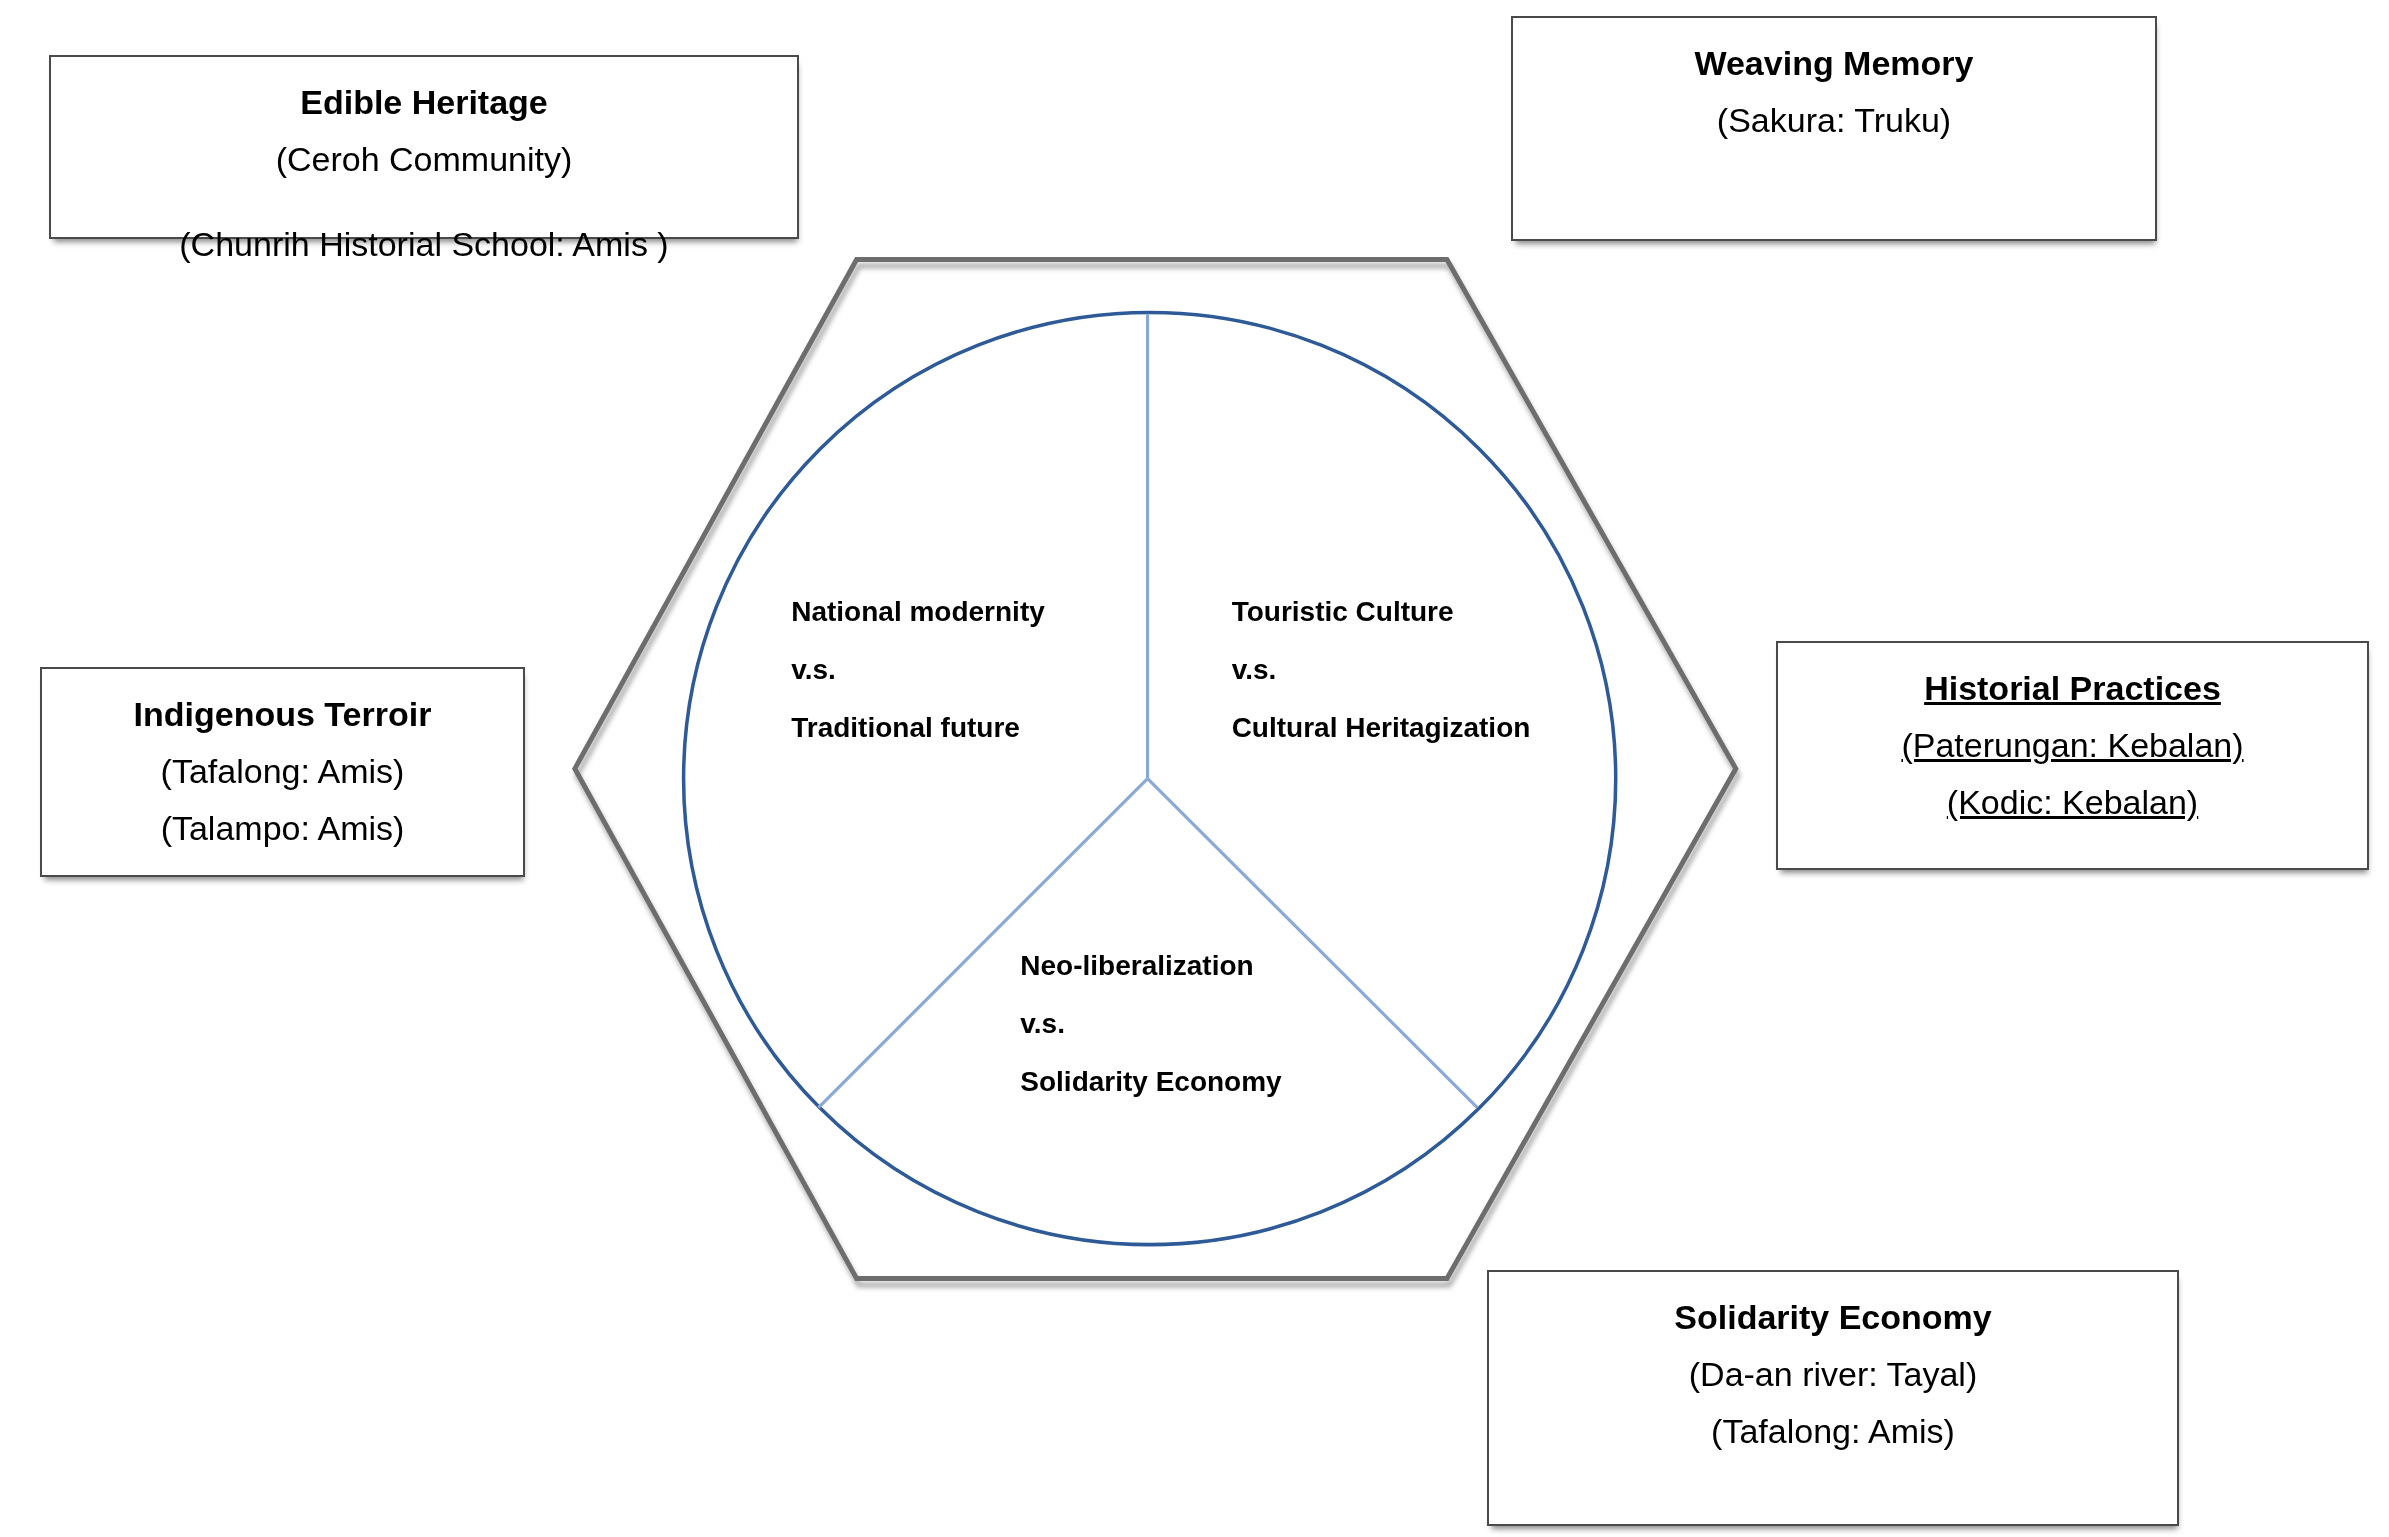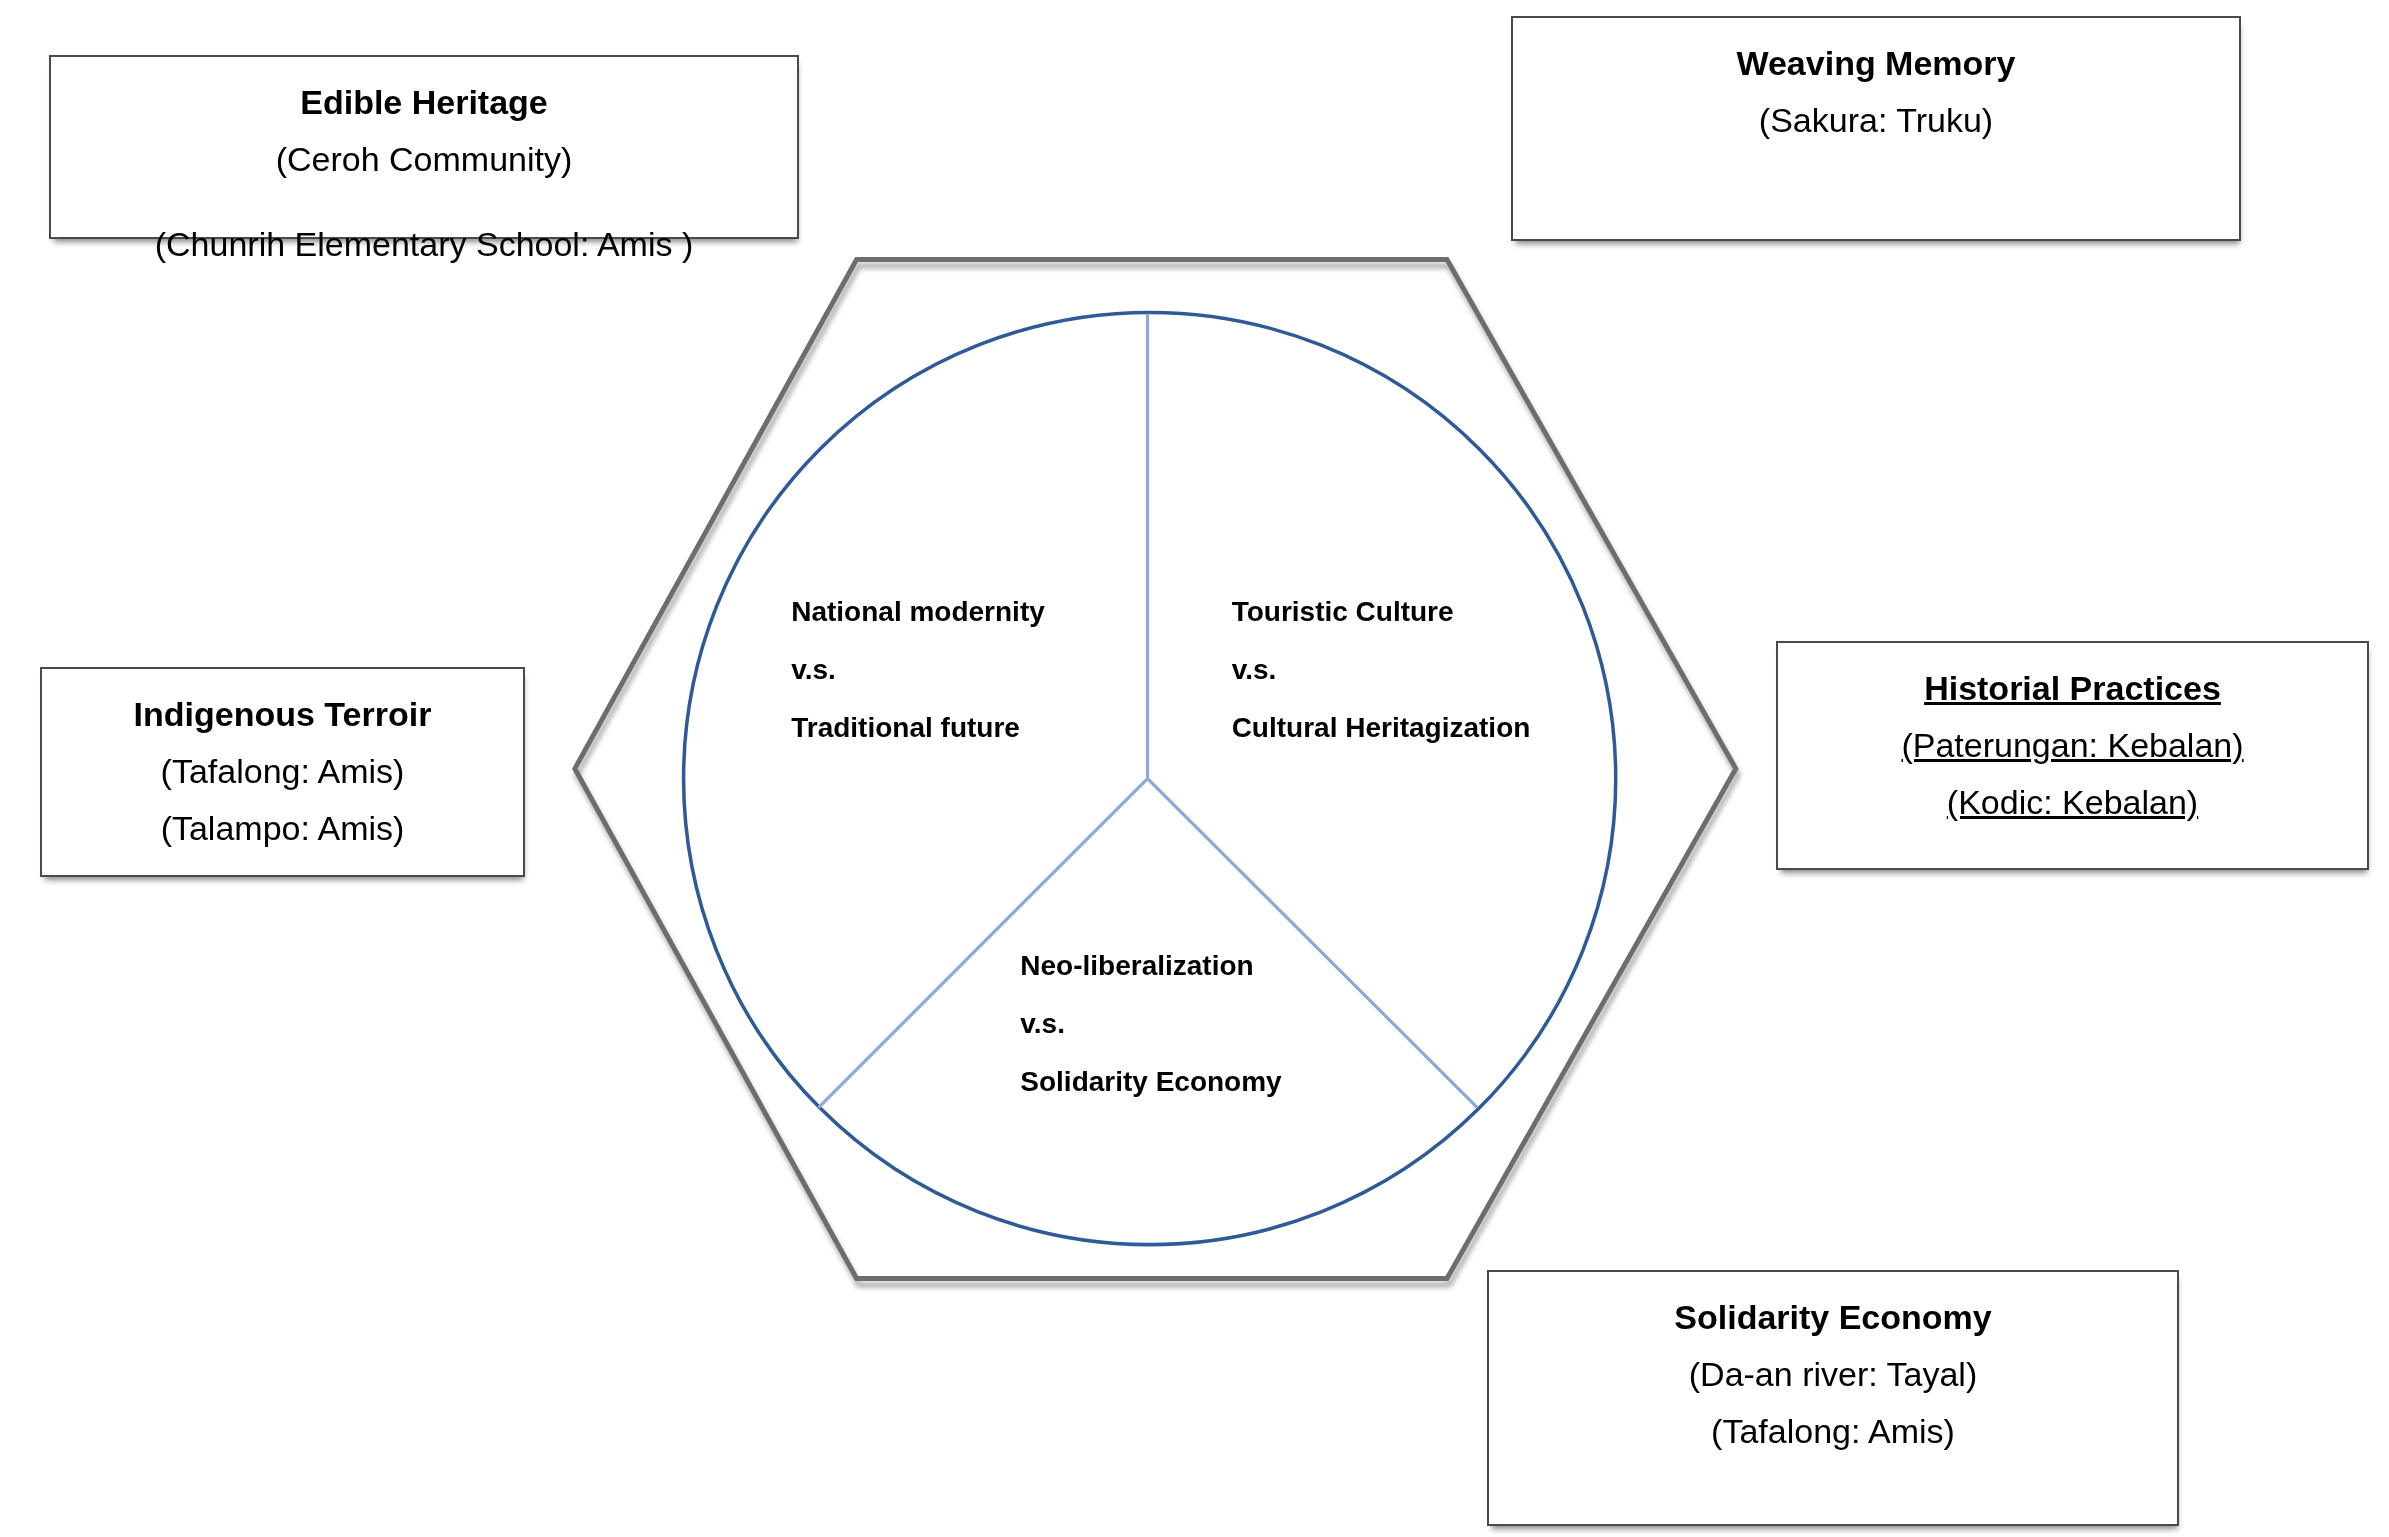--- a/index.html
+++ b/index.html
@@ -34,21 +34,21 @@
     text-align: left;
     font-weight: bold;
     font-size: 28px;
     line-height: 58px;
     white-space: nowrap;
     z-index: 2;
   }
 
   
   .box-edible     { left: 49px;   top: 55px;   width: 750px; height: 184px; }
-  .box-weaving    { left: 1511px; top: 15.5px;   width: 730px; height: 225px; }
+  .box-weaving    { left: 1511px; top: 15.5px;   width: 646px; height: 225px; }
   .box-terroir    { left: 40px;   top: 667px;  width: 485px;  height: 210px; text-align: center; }
   .box-historial  { left: 1776px; top: 641px;  width: 593px;  height: 229px; text-decoration: underline; }
   .box-ethnic     { left: 29px;   top: 1272px; width: 759px; height: 194px; }
   .box-solidarity { left: 1487px; top: 1270px; width: 692px;  height: 256px; }
 
   .sector-left   { left: 918px; top: 583px; }
   .sector-right  { left: 1381px; top: 583px; }
   .sector-bottom { left: 1151px; top: 937px; }
 </style>
 </head>
@@ -66,21 +66,21 @@
     <ellipse cx="1628" cy="1102" rx="660" ry="660" fill="none" stroke-width="5" stroke="#2e5b97"></ellipse>
     <line x1="1625" y1="444" x2="1625" y2="1102" stroke-width="4.5" stroke="#8aa9d6"></line>
     <line x1="1625" y1="1102" x2="1159" y2="1568" stroke-width="4.5" stroke="#8aa9d6"></line>
     <line x1="1625" y1="1102" x2="2092" y2="1568" stroke-width="4.5" stroke="#8aa9d6"></line>
   </svg>
 
   <div class="box box-edible">
     <div class="line title">Edible Heritage</div>
     <div class="line">(Ceroh Community)</div>
     <div class="spacer"></div>
-    <div class="line">(Chunrih Elementary School: Amis )</div>
+    <div class="line">(Chunrih Historial School: Amis )</div>
   </div>
 
   <div class="box box-weaving">
     <div class="line title">Weaving Memory</div>
     <div class="line">(Sakura: Truku)</div>
   </div>
 
   <div class="box box-terroir">
     <div class="line title">Indigenous Terroir</div>
     <div class="line">(Tafalong: Amis)</div>

